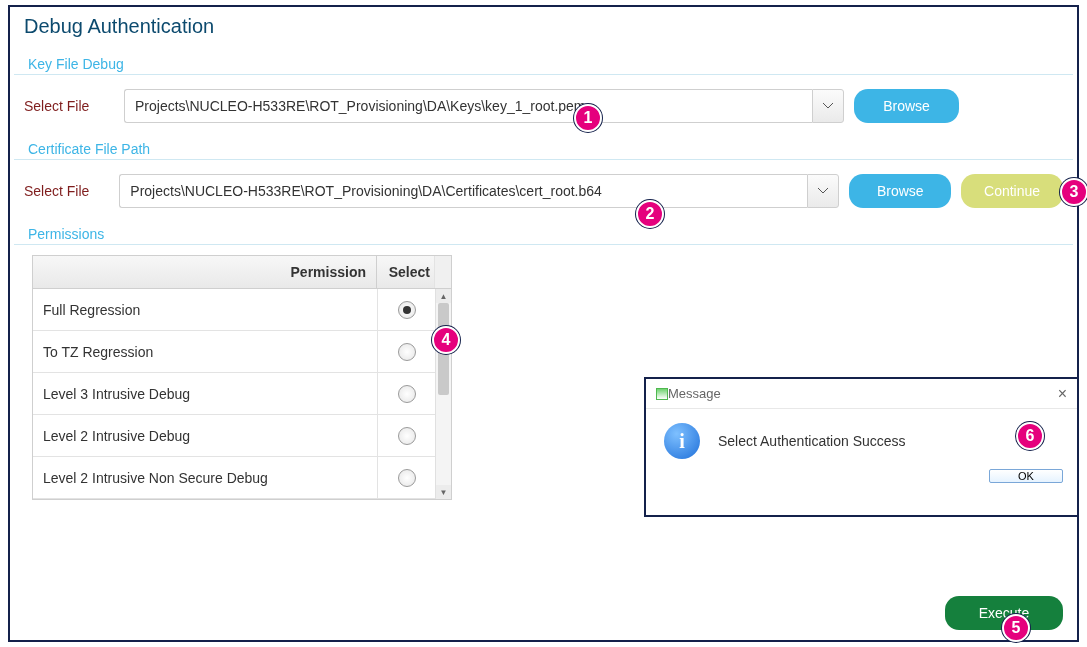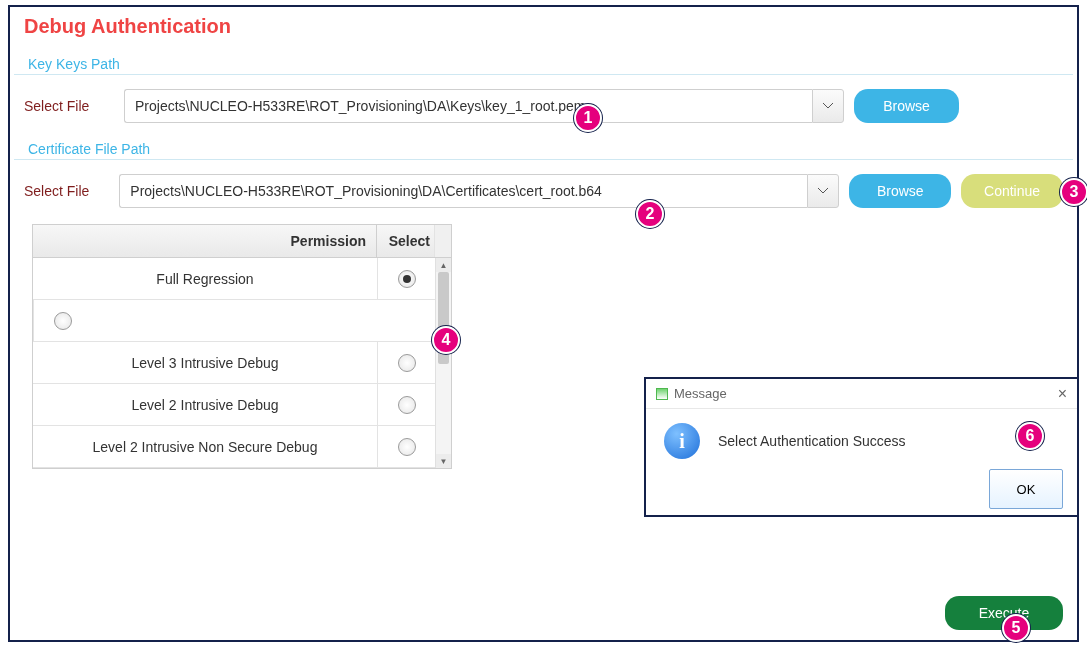--- a/index.html
+++ b/index.html
@@ -15,22 +15,22 @@
 .panel {
   position: absolute;
   left: 8px; top: 5px;
   width: 1071px; height: 637px;
   border: 2px solid #14214b;
   background: #fff;
   padding: 0;
 }
 .panel-title {
   font-size: 20px;
-  font-weight: 700;
-  color: #ef4444;
+  font-weight: 400;
+  color: #0c4a6e;
   padding: 8px 14px 6px;
 }
 .section-label {
   color: #3db5e6;
   font-size: 14px;
   padding: 6px 14px 2px;
   border-bottom: 1px solid #cfe8f2;
   margin: 6px 4px 0;
 }
 .row {
@@ -98,21 +98,21 @@
 .perm-col2 { width: 58px; padding: 8px 4px; text-align: right; border-right: 1px solid #e3e3e3; }
 .perm-scroll { width: 16px; background: #f0f0f0; }
 .perm-body { display: flex; }
 .perm-rows { flex: 1; }
 .perm-row {
   display: flex;
   border-bottom: 1px solid #e3e3e3;
   height: 42px;
   align-items: center;
 }
-.perm-row .c1 { flex: 1; padding: 0 10px; text-align: center; }
+.perm-row .c1 { flex: 1; padding: 0 10px; }
 .perm-row .c2 { width: 58px; display:flex; align-items:center; justify-content:center; border-left:1px solid #e3e3e3; height:100%; }
 .radio {
   width: 18px; height: 18px; border-radius: 50%;
   border: 1px solid #9a9a9a;
   background: radial-gradient(#fff,#e5e5e5);
   display: inline-flex; align-items:center; justify-content:center;
   cursor: pointer;
 }
 .radio.sel::after {
   content: ""; width: 8px; height: 8px; border-radius:50%;
@@ -153,50 +153,50 @@
   z-index: 50;
 }
 .msgbox .titlebar {
   height: 30px;
   border-bottom: 1px solid #e8e8e8;
   display:flex; align-items:center; justify-content:space-between;
   padding: 0 10px;
   color: #666;
   font-size: 13px;
 }
-.msgbox .titlebar .left { display:flex; align-items:center; gap:6px; }
+.msgbox .titlebar .left { display:flex; align-items:center; }
 .msgbox .body {
   display:flex; align-items:center; gap:18px;
   padding: 14px 18px 4px;
 }
 .info-icon {
   width: 36px; height: 36px; border-radius:50%;
   background: radial-gradient(circle at 35% 30%, #7ec0ff, #1e6fd9);
   color: #fff; display:flex; align-items:center; justify-content:center;
   font-family: Georgia, serif; font-size: 20px; font-weight:700;
 }
 .msgbox .footer { display:flex; justify-content:flex-end; padding: 6px 14px 10px; }
 .ok-btn {
-  width: 74px; height: 40px;
+  width: 74px; height: 14px;
   background: linear-gradient(#fff,#e6f3ff);
   border: 1px solid #7aa7d8;
   border-radius: 2px;
-  font-size: 13px;
+  font-size: 11px;
   cursor: pointer;
 }
 .close-x { cursor:pointer; font-size:16px; color:#666; }
 .app-ico { width:12px; height:12px; border:1px solid #4fb84f; display:inline-block; background:linear-gradient(#6fd36f,#fff);}
 </style>
 </head>
 <body>
 
 <div class="panel">
   <div class="panel-title">Debug Authentication</div>
 
-  <div class="section-label">Key Keys Path</div>
+  <div class="section-label">Key File Debug</div>
   <div class="row">
     <div class="row-label">Select File</div>
     <div class="combo">
       <input type="text" value="Projects\NUCLEO-H533RE\ROT_Provisioning\DA\Keys\key_1_root.pem" style="">
       <div class="drop">
         <svg width="10" height="6">
             <path d="M0 0 L5 5 L10 0" fill="none" stroke="#555" stroke-width="1"></path>
           </svg>
       </div>
     </div>
@@ -211,36 +211,38 @@
       <div class="drop">
         <svg width="10" height="6">
             <path d="M0 0 L5 5 L10 0" fill="none" stroke="#555" stroke-width="1"></path>
           </svg>
       </div>
     </div>
     <button class="btn btn-blue">Browse</button>
     <button class="btn btn-olive">Continue</button>
   </div>
 
+  <div class="section-label">Permissions</div>
   <div class="perm-wrap">
     <div class="perm-table">
       <div class="hdr">
         <div class="perm-col1">Permission</div>
         <div class="perm-col2">Select</div>
         <div class="perm-scroll"></div>
       </div>
       <div class="perm-body">
         <div class="perm-rows" id="perm-rows">
             <div class="perm-row">
               <div class="c1">Full Regression</div>
               <div class="c2">
                 <span class="radio sel"></span>
               </div>
             </div>
             <div class="perm-row">
+              <div class="c1">To TZ Regression</div>
               <div class="c2">
                 <span class="radio"></span>
               </div>
             </div>
             <div class="perm-row">
               <div class="c1">Level 3 Intrusive Debug</div>
               <div class="c2">
                 <span class="radio"></span>
               </div>
             </div>

